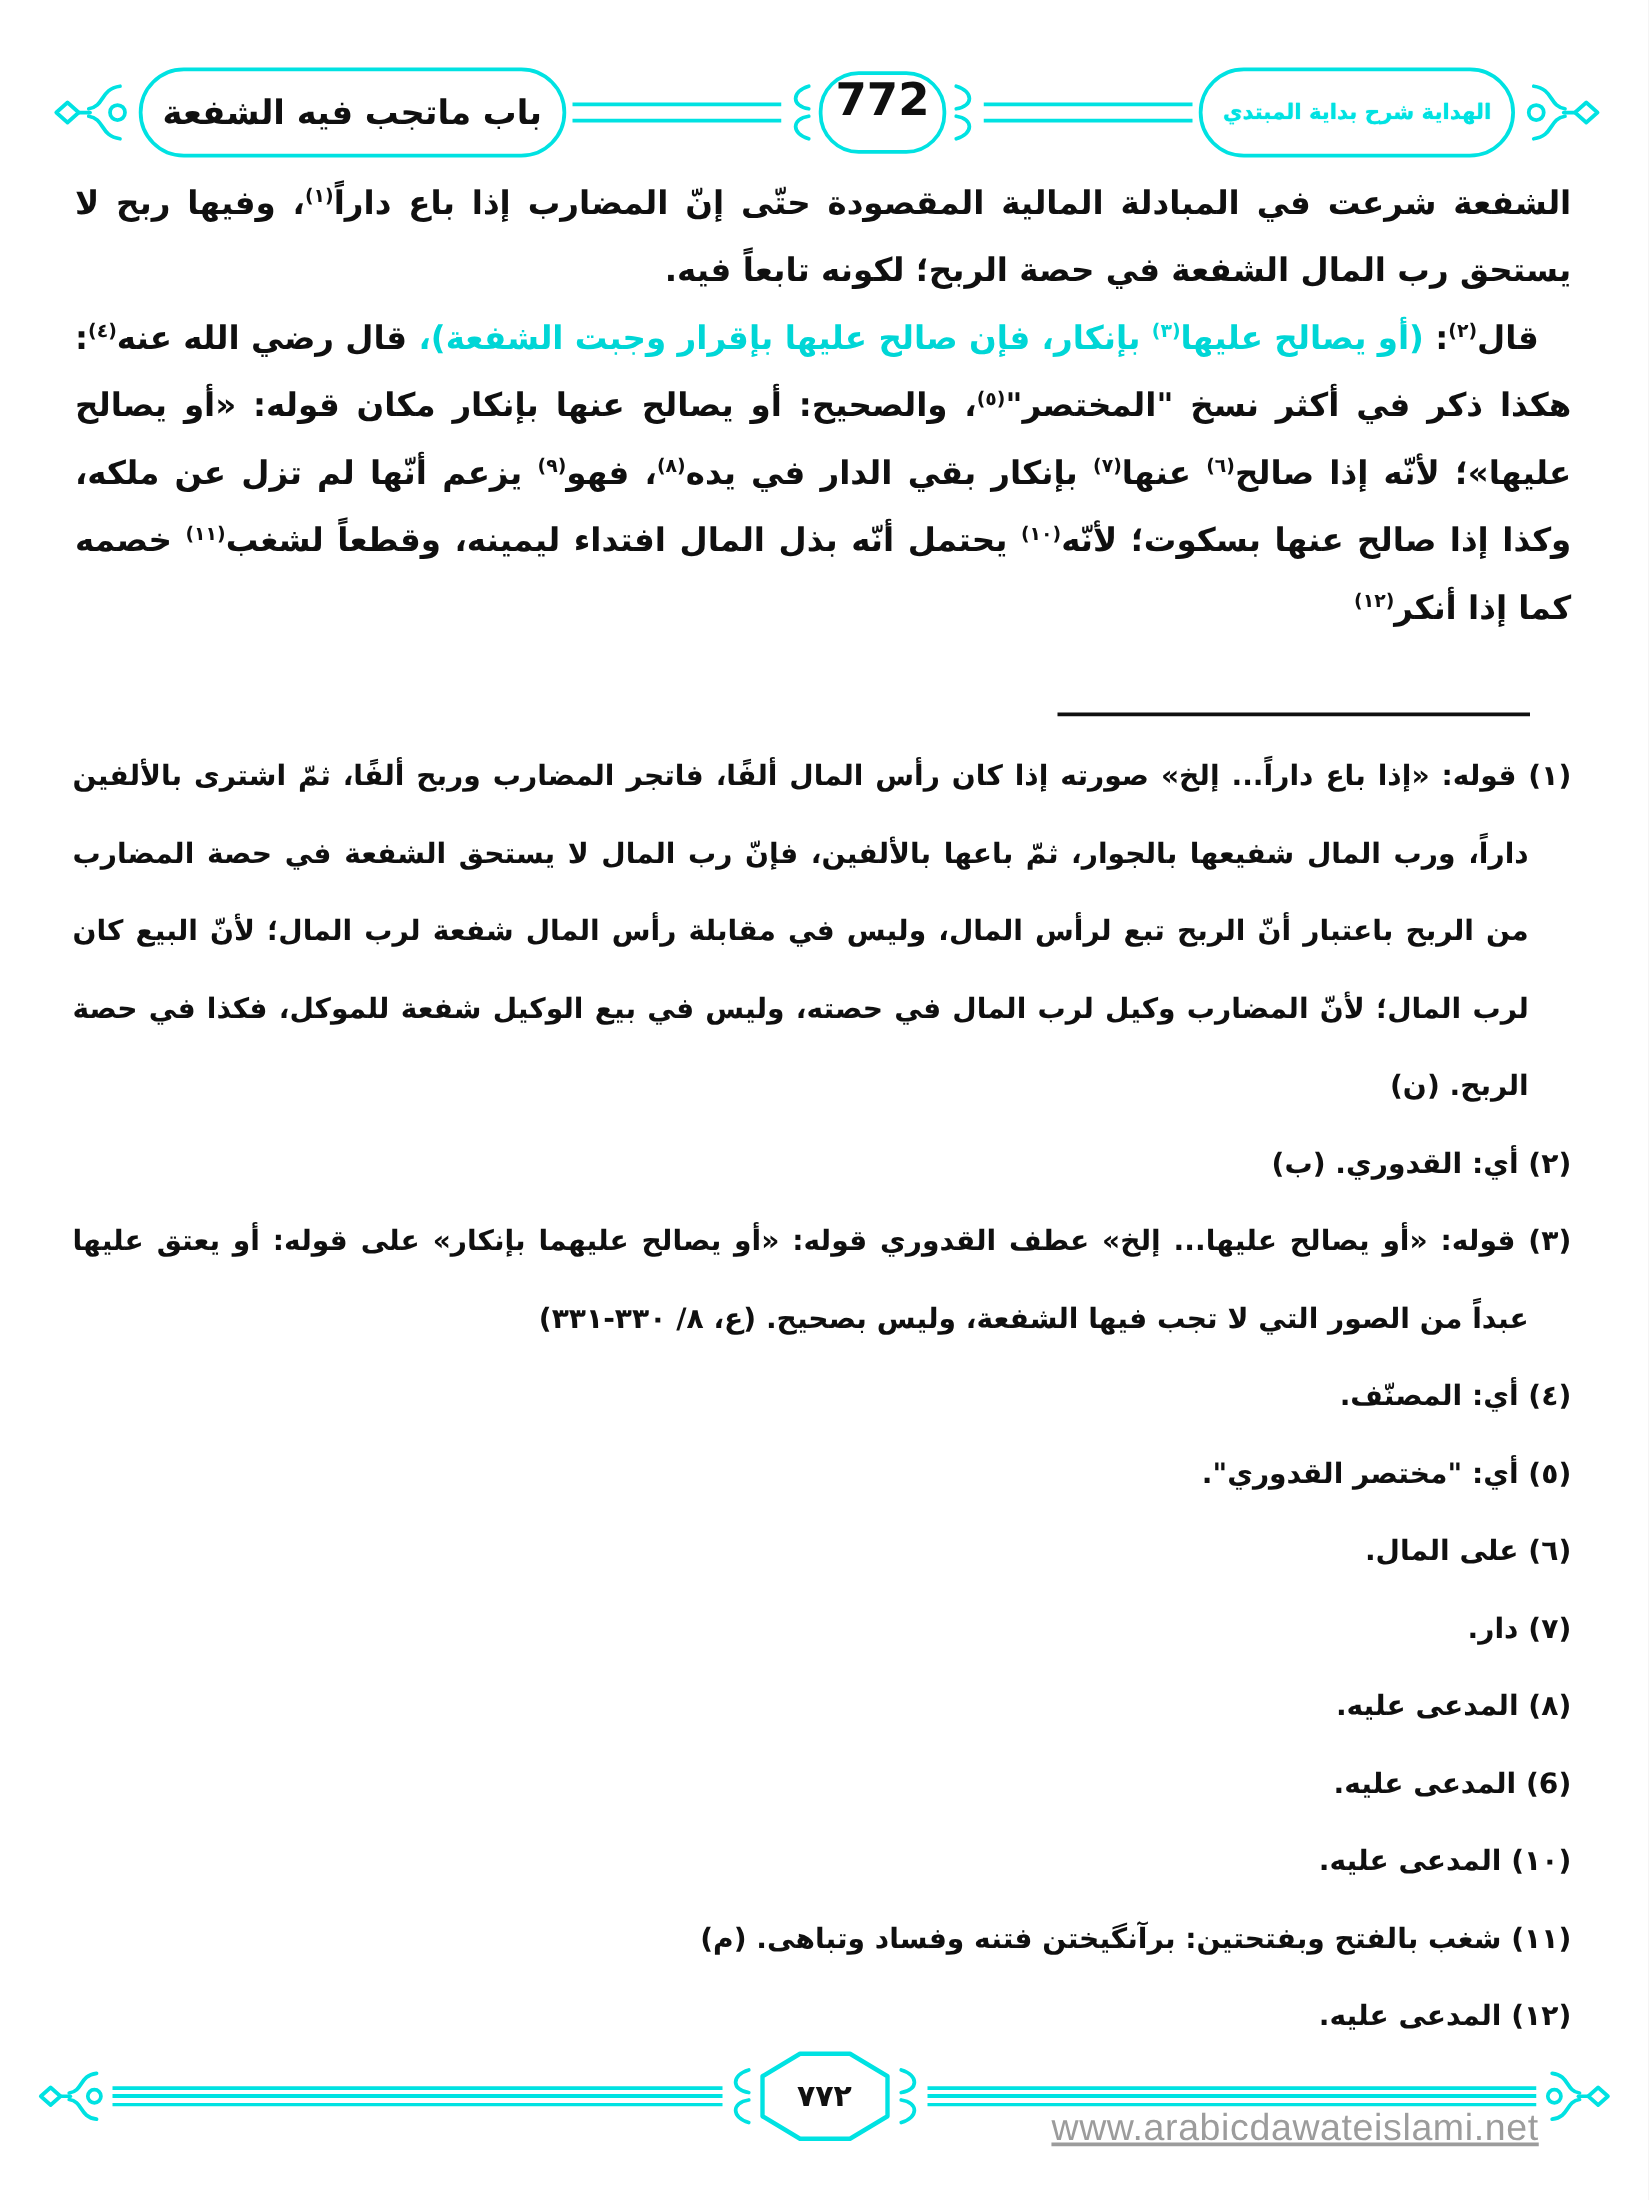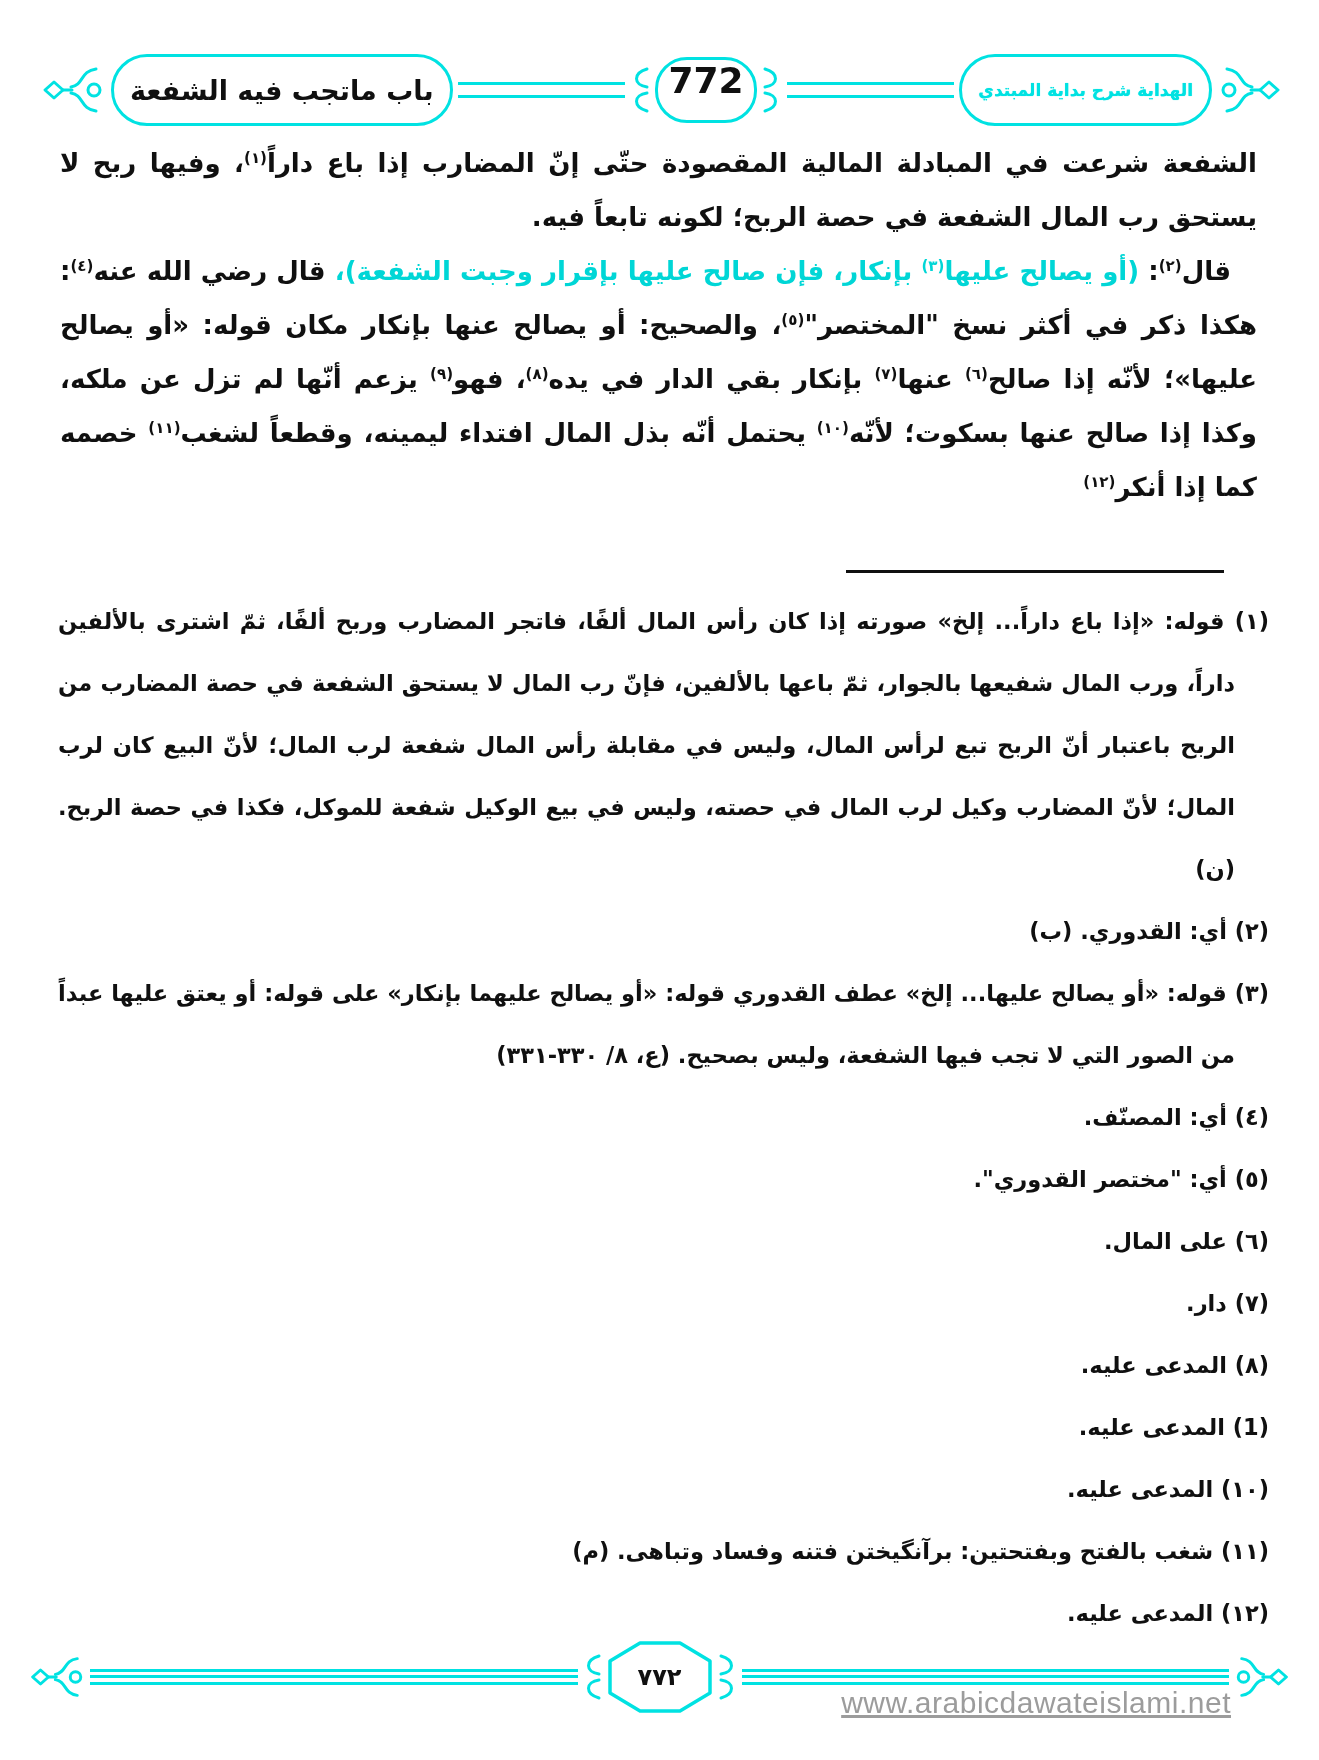--- a/index.html
+++ b/index.html
@@ -38,21 +38,21 @@
     direction:rtl;text-align:justify;font-weight:bold;
     font-size:26px;line-height:54px;
   }
   .body-text p{margin:0;}
   p.qala{text-indent:26px;}
   .matn{color:var(--matn);}
   sup.fn-ref{font-size:0.58em;vertical-align:0.6em;line-height:0;}
   
   .fn-sep{position:absolute;top:570px;right:95px;width:378px;height:3px;background:var(--ink);}
   .footnotes{
-    position:absolute;top:590px;right:50px;left:58px;
+    position:absolute;top:590px;right:62px;left:58px;
     direction:rtl;text-align:justify;font-weight:bold;
     font-size:22.5px;line-height:62px;
   }
   .footnotes p{margin:0;padding-right:34px;text-indent:-34px;}
   
   .ftr{
     position:absolute;top:1634px;left:30px;right:30px;height:86px;
     display:flex;align-items:center;gap:4px;color:var(--accent);
   }
   .ftube{
@@ -146,21 +146,21 @@
 
   <section class="footnotes">
     <p>(١) قوله: «إذا باع داراً... إلخ» صورته إذا كان رأس المال ألفًا، فاتجر المضارب وربح ألفًا، ثمّ اشترى بالألفين داراً، ورب المال شفيعها بالجوار، ثمّ باعها بالألفين، فإنّ رب المال لا يستحق الشفعة في حصة المضارب من الربح باعتبار أنّ الربح تبع لرأس المال، وليس في مقابلة رأس المال شفعة لرب المال؛ لأنّ البيع كان لرب المال؛ لأنّ المضارب وكيل لرب المال في حصته، وليس في بيع الوكيل شفعة للموكل، فكذا في حصة الربح. (ن)</p>
     <p>(٢) أي: القدوري. (ب)</p>
     <p>(٣) قوله: «أو يصالح عليها... إلخ» عطف القدوري قوله: «أو يصالح عليهما بإنكار» على قوله: أو يعتق عليها عبداً من الصور التي لا تجب فيها الشفعة، وليس بصحيح. (ع، ٨/ ٣٣٠-٣٣١)</p>
     <p>(٤) أي: المصنّف.</p>
     <p>(٥) أي: "مختصر القدوري".</p>
     <p>(٦) على المال.</p>
     <p>(٧) دار.</p>
     <p>(٨) المدعى عليه.</p>
-    <p>(1) المدعى عليه.</p>
+    <p>(6) المدعى عليه.</p>
     <p>(١٠) المدعى عليه.</p>
     <p>(١١) شغب بالفتح وبفتحتين: برآنگيختن فتنه وفساد وتباهى. (م)</p>
     <p>(١٢) المدعى عليه.</p>
   </section>
 
   <div class="ftr">
     <span class="orn">
       <svg width="56" height="50" viewBox="0 0 64 56">
         <g fill="none" stroke="currentColor" stroke-width="3.4" stroke-linejoin="round" stroke-linecap="round">
           <path d="M3 28 L12 20 L21 28 L12 36 Z" fill="#fff"></path>

